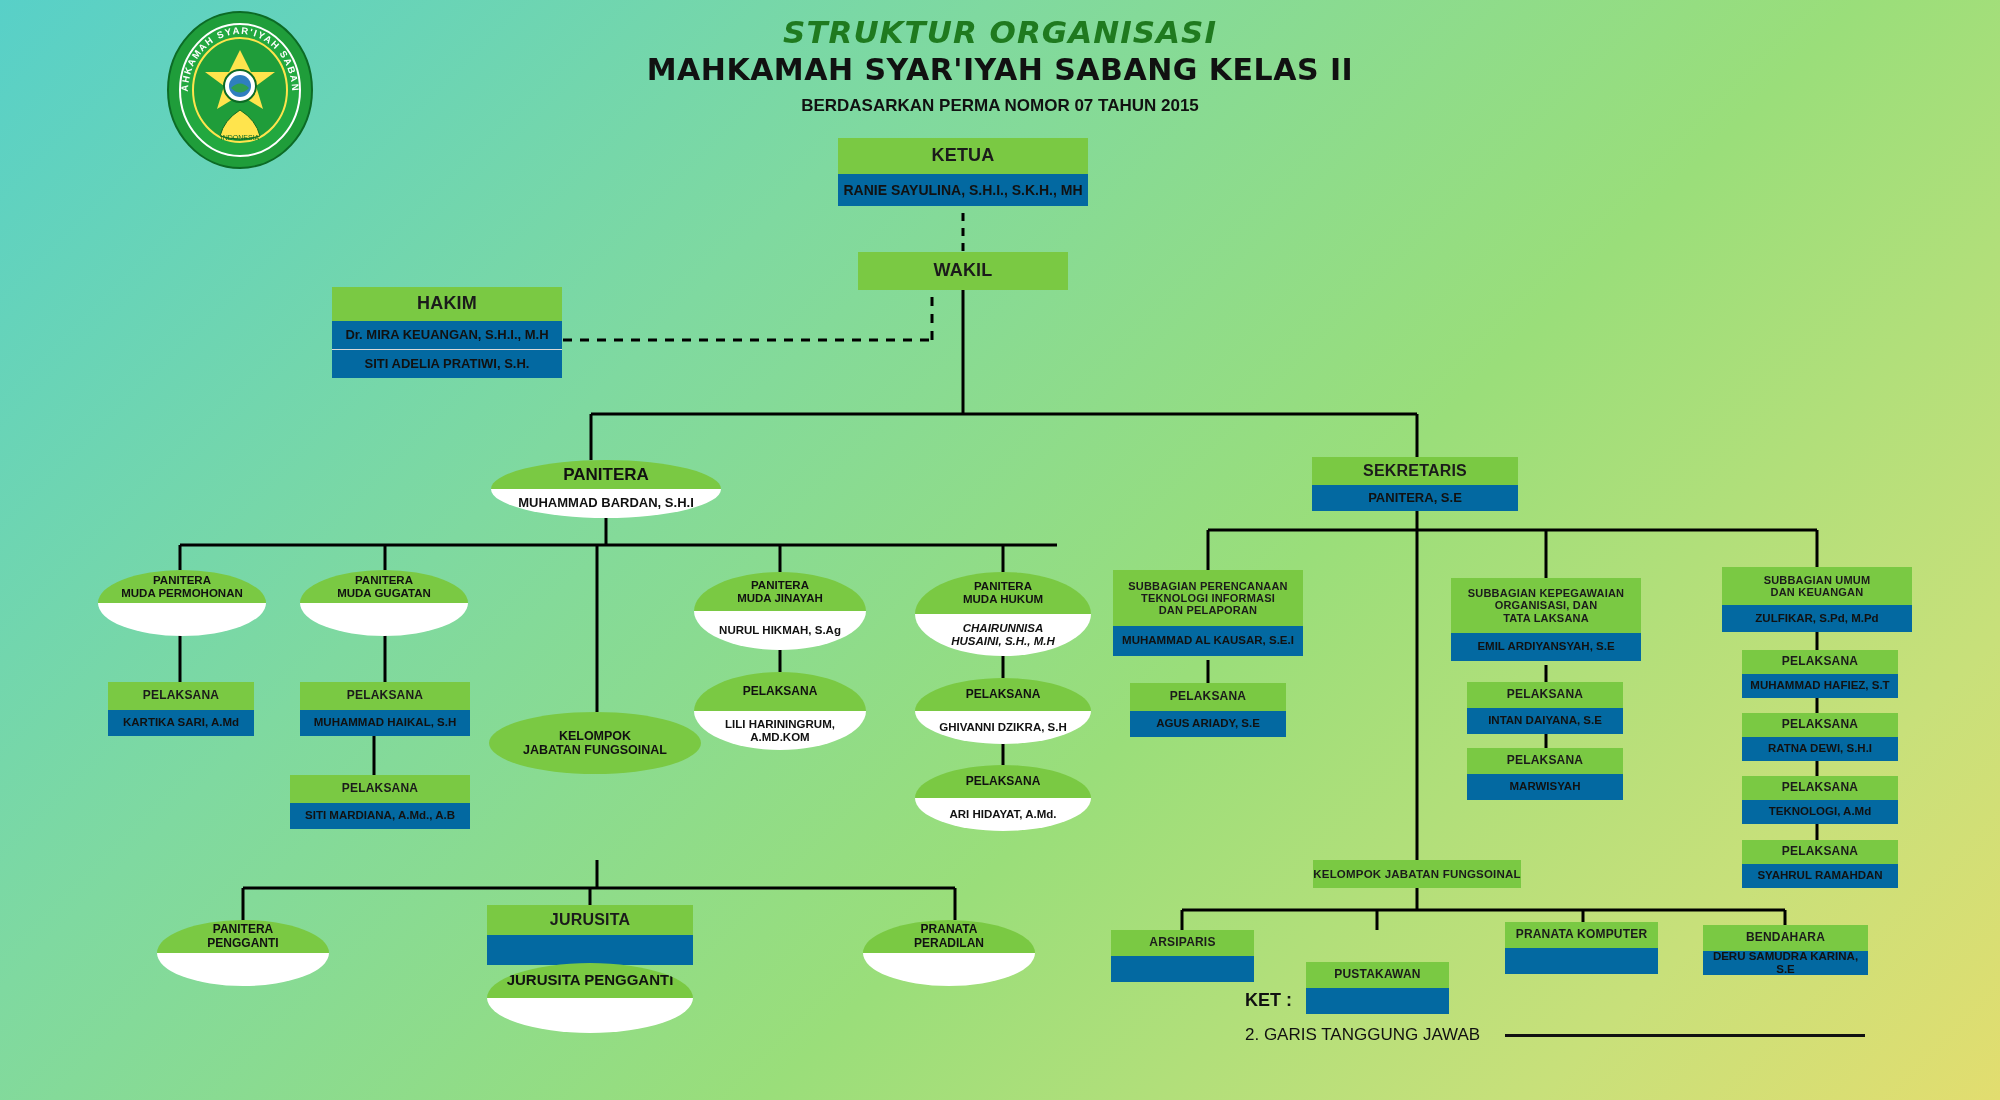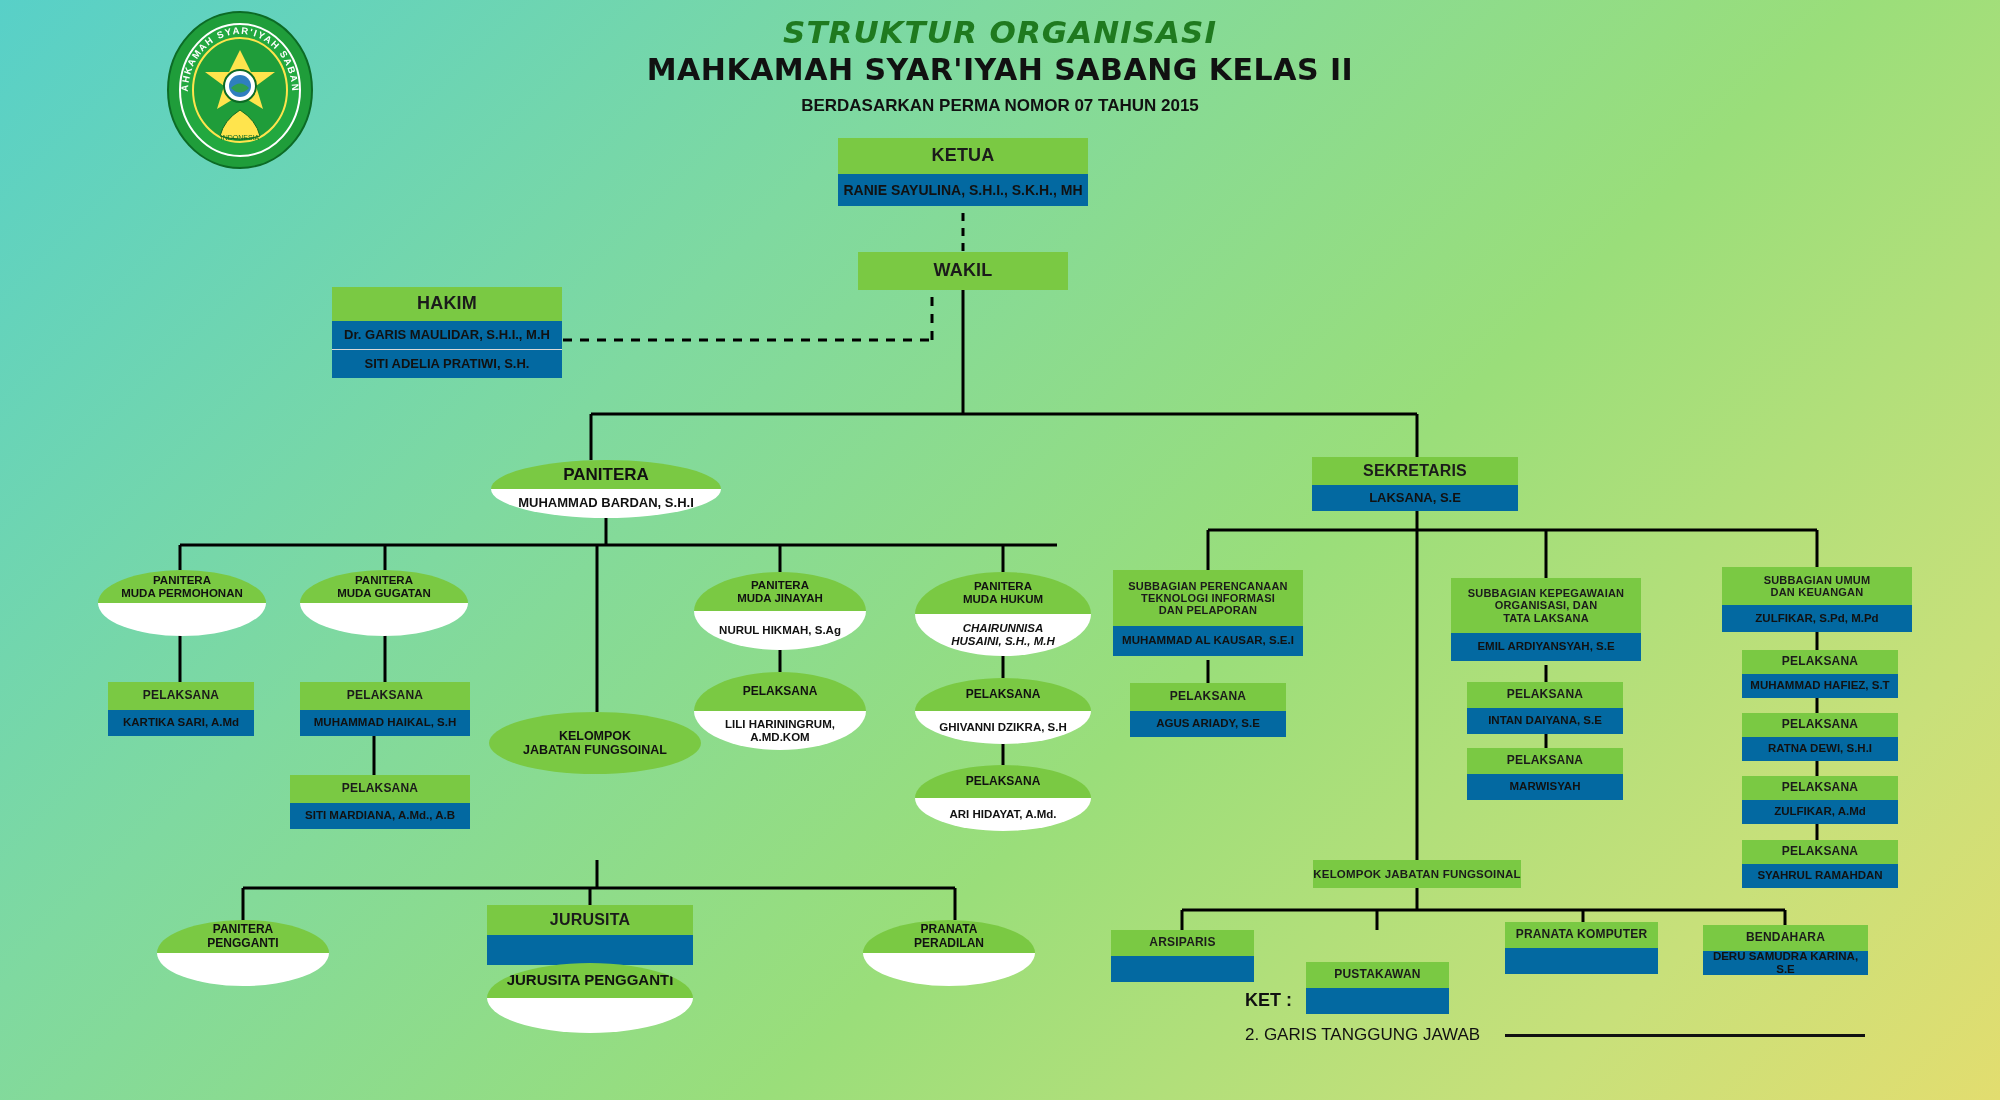--- a/index.html
+++ b/index.html
@@ -161,32 +161,32 @@
     <div class="hdr" style="height:36px;font-size:18px;">KETUA</div>
     <div class="body" style="height:32px;font-size:14px;font-weight:bold;">RANIE SAYULINA, S.H.I., S.K.H., MH</div>
   </div>
 
   <div class="node" style="left:858px;top:252px;width:210px;">
     <div class="hdr" style="height:38px;font-size:18px;">WAKIL</div>
   </div>
 
   <div class="node" style="left:332px;top:287px;width:230px;">
     <div class="hdr" style="height:34px;font-size:18px;">HAKIM</div>
-    <div class="body" style="height:28px;font-size:13px;font-weight:bold;">Dr. GARIS MAULIDAR, S.H.I., M.H</div>
+    <div class="body" style="height:28px;font-size:13px;font-weight:bold;">Dr. MIRA KEUANGAN, S.H.I., M.H</div>
     <div class="body" style="height:28px;font-size:13px;font-weight:bold;border-top:1px solid #d9d9d9;">SITI ADELIA PRATIWI, S.H.</div>
   </div>
 
   <div class="ellipse" style="left:491px;top:460px;width:230px;height:58px;">
     <div class="etop" style="font-size:17px;">PANITERA</div>
     <div class="ebot" style="font-size:13px;">MUHAMMAD BARDAN, S.H.I</div>
   </div>
 
   <div class="node" style="left:1312px;top:457px;width:206px;">
     <div class="hdr" style="height:28px;font-size:16px;">SEKRETARIS</div>
-    <div class="body" style="height:26px;font-size:13px;font-weight:bold;">LAKSANA, S.E</div>
+    <div class="body" style="height:26px;font-size:13px;font-weight:bold;">PANITERA, S.E</div>
   </div>
 
   <div class="ellipse" style="left:98px;top:570px;width:168px;height:66px;">
     <div class="etop" style="font-size:11.5px;white-space:pre-line;padding:0 12px;">PANITERA
 MUDA PERMOHONAN</div>
     <div class="ebot" style="font-size:11px;"></div>
   </div>
   <div class="node" style="left:108px;top:682px;width:146px;">
     <div class="hdr" style="height:28px;font-size:12px;">PELAKSANA</div>
     <div class="body" style="height:26px;font-size:11.5px;font-weight:bold;">KARTIKA SARI, A.Md</div>
@@ -292,21 +292,21 @@
   <div class="node" style="left:1742px;top:650px;width:156px;">
     <div class="hdr" style="height:24px;font-size:12px;">PELAKSANA</div>
     <div class="body" style="height:24px;font-size:11.5px;font-weight:bold;">MUHAMMAD HAFIEZ, S.T</div>
   </div>
   <div class="node" style="left:1742px;top:713px;width:156px;">
     <div class="hdr" style="height:24px;font-size:12px;">PELAKSANA</div>
     <div class="body" style="height:24px;font-size:11.5px;font-weight:bold;">RATNA DEWI, S.H.I</div>
   </div>
   <div class="node" style="left:1742px;top:776px;width:156px;">
     <div class="hdr" style="height:24px;font-size:12px;">PELAKSANA</div>
-    <div class="body" style="height:24px;font-size:11.5px;font-weight:bold;">ZULFIKAR, A.Md</div>
+    <div class="body" style="height:24px;font-size:11.5px;font-weight:bold;">TEKNOLOGI, A.Md</div>
   </div>
   <div class="node" style="left:1742px;top:840px;width:156px;">
     <div class="hdr" style="height:24px;font-size:12px;">PELAKSANA</div>
     <div class="body" style="height:24px;font-size:11.5px;font-weight:bold;">SYAHRUL RAMAHDAN</div>
   </div>
 
   <div class="node" style="left:1313px;top:860px;width:208px;">
     <div class="hdr" style="height:28px;font-size:11.5px;">KELOMPOK JABATAN FUNGSOINAL</div>
   </div>
 

